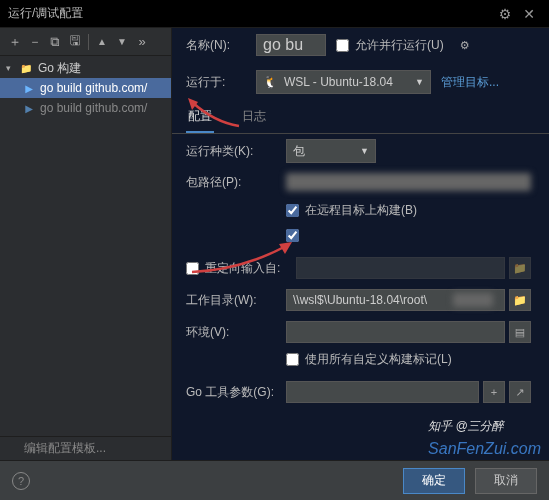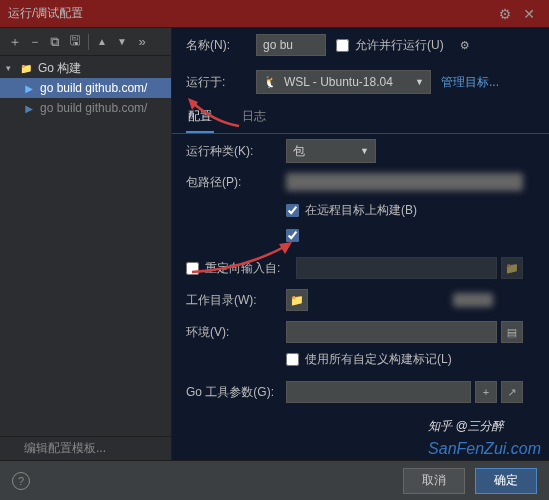--- a/index.html
+++ b/index.html
@@ -1,48 +1,48 @@
 <!DOCTYPE html>
 <html><head>
 <meta charset="utf-8">
 <style>
 * { box-sizing: border-box; margin: 0; padding: 0; }
 body { width: 549px; height: 500px; background: #2b2d30; font-family: "Microsoft YaHei", sans-serif; font-size: 12px; color: #bcbcbc; overflow: hidden; position: relative; }
-.titlebar { height: 28px; background: #7f1d1d; display: flex; align-items: center; padding: 0 8px; border-bottom: 1px solid #1e1e1e; }
+.titlebar { height: 28px; background: #000000; display: flex; align-items: center; padding: 0 8px; border-bottom: 1px solid #1e1e1e; }
 .titlebar .title { flex: 1; color: #bbb; font-size: 12px; }
 .titlebar .gear, .titlebar .close { color: #999; padding: 0 6px; cursor: pointer; font-size: 14px; }
 .body { display: flex; height: 432px; }
 .sidebar { width: 172px; background: #2b2d30; border-right: 1px solid #1e1e1e; display: flex; flex-direction: column; }
 .toolbar { height: 28px; display: flex; align-items: center; gap: 2px; padding: 0 6px; background: #2d2f31; border-bottom: 1px solid #1e1e1e; }
 .toolbar .tbtn { width: 18px; height: 18px; display: flex; align-items: center; justify-content: center; color: #aaa; cursor: pointer; font-size: 13px; }
 .toolbar .sep { width: 1px; height: 16px; background: #555; margin: 0 2px; }
 .tree { flex: 1; padding-top: 2px; }
 .tree-node { display: flex; align-items: center; height: 20px; padding-left: 6px; gap: 4px; color: #ccc; }
 .tree-node.sel { background: #4a6a9d; color: #fff; }
 .tree-node .chev { width: 10px; font-size: 9px; color: #aaa; }
 .tree-node .icon { width: 14px; height: 14px; display: inline-flex; align-items: center; justify-content: center; font-size: 10px; }
 .tree-node.leaf { padding-left: 22px; }
 .go-icon { color: #6cb6ff; font-size: 10px; }
 .sidebar-footer { height: 24px; border-top: 1px solid #1e1e1e; padding: 0 24px; display: flex; align-items: center; }
 .sidebar-footer a { color: #888; font-size: 12px; text-decoration: none; }
 .main { flex: 1; background: #0f172a; display: flex; flex-direction: column; position: relative; overflow: hidden; }
 .form-row { display: flex; align-items: center; padding: 6px 14px; gap: 10px; }
 .form-row .lbl { width: 60px; color: #bbb; }
-.txt-input { background: #45494a; border: 1px solid #555; color: #ccc; height: 22px; padding: 0 6px; font-size: 12px; }
+.txt-input { background: #45494a; border: 1px solid #555; color: #ccc; height: 22px; padding: 0 6px; font-size: 16px; }
 .chk { display: flex; align-items: center; gap: 6px; color: #bbb; font-size: 12px; }
 .chk input { width: 13px; height: 13px; accent-color: #4a6a9d; }
 .select { background: #45494a; border: 1px solid #555; color: #ccc; height: 24px; padding: 0 6px; display: flex; align-items: center; gap: 6px; cursor: pointer; }
 .select .tux { font-size: 12px; }
 .select .arrow { margin-left: auto; font-size: 9px; color: #ccc; }
 .link { color: #5a9bd4; cursor: pointer; }
 .hint { color: #888; font-size: 12px; line-height: 1.6; padding: 4px 14px 10px 42px; position: relative; }
 .tabs { display: flex; gap: 26px; padding: 0 14px; border-bottom: 1px solid #444; margin-top: 2px; }
 .tab { padding: 6px 2px 6px; color: #888; cursor: pointer; border-bottom: 2px solid transparent; }
 .tab.active { color: #ddd; border-bottom-color: #4a88c7; }
-.scroll { flex: 1; overflow-y: auto; padding-right: 12px; }
+.scroll { flex: 1; overflow-y: auto; padding-right: 4px; }
 .scroll::-webkit-scrollbar { width: 10px; }
 .scroll::-webkit-scrollbar-thumb { background: #555; border-radius: 4px; }
 .form-grid .frow { display: flex; align-items: center; padding: 5px 14px; gap: 10px; min-height: 28px; }
 .form-grid .flabel { width: 90px; color: #bbb; flex-shrink:0; }
 .form-grid .ffield { flex: 1; display: flex; align-items: center; gap: 4px; }
 .form-grid .inp { background: #45494a; border: 1px solid #555; color: #ccc; height: 22px; padding: 0 6px; flex: 1; font-size: 12px; }
 .icon-btn { width: 22px; height: 22px; background: #45494a; border: 1px solid #555; display: flex; align-items: center; justify-content: center; color: #aaa; cursor: pointer; font-size: 11px; }
 .blur { filter: blur(3px); background: #666; height: 18px; flex:1; border-radius:2px; }
 .sm-blur { filter: blur(3px); background: #666; height: 14px; width: 40px; display:inline-block; border-radius:2px; margin-left:2px; }
 .footer { height: 40px; border-top: 1px solid #1e1e1e; display: flex; align-items: center; padding: 0 12px; gap: 10px; background: #3c3f41; position: absolute; bottom: 0; left: 0; right: 0; }
@@ -170,20 +170,21 @@
             <span>重定向输入自:</span>
           </label>
           <div class="ffield">
             <input class="inp" disabled="" style="opacity: 0.5;">
             <span class="icon-btn" style="opacity:.5">📁</span>
           </div>
         </div>
       <div class="frow">
           <span class="flabel">工作目录(W):</span>
           <div class="ffield">
+            <input class="inp" id="wd" value="\\wsl$\Ubuntu-18.04\root\" style="">
             <span class="sm-blur" style="position:absolute;right:56px;margin-top:0"></span>
             <span class="icon-btn">📁</span>
           </div>
         </div>
       <div class="frow">
           <span class="flabel">环境(V):</span>
           <div class="ffield">
             <input class="inp" style="">
             <span class="icon-btn">▤</span>
           </div>
@@ -211,15 +212,15 @@
 </div>
 
 <div class="watermark">
   <span class="zh">知乎 @三分醉</span>
   <span class="sf">SanFenZui.com</span>
 </div>
 
 <div class="footer">
   <span class="q">?</span>
   <span class="spacer"></span>
+  <span class="btn primary">确定</span>
   <span class="btn">取消</span>
-  <span class="btn primary">确定</span>
 </div>
 
 </body></html>

